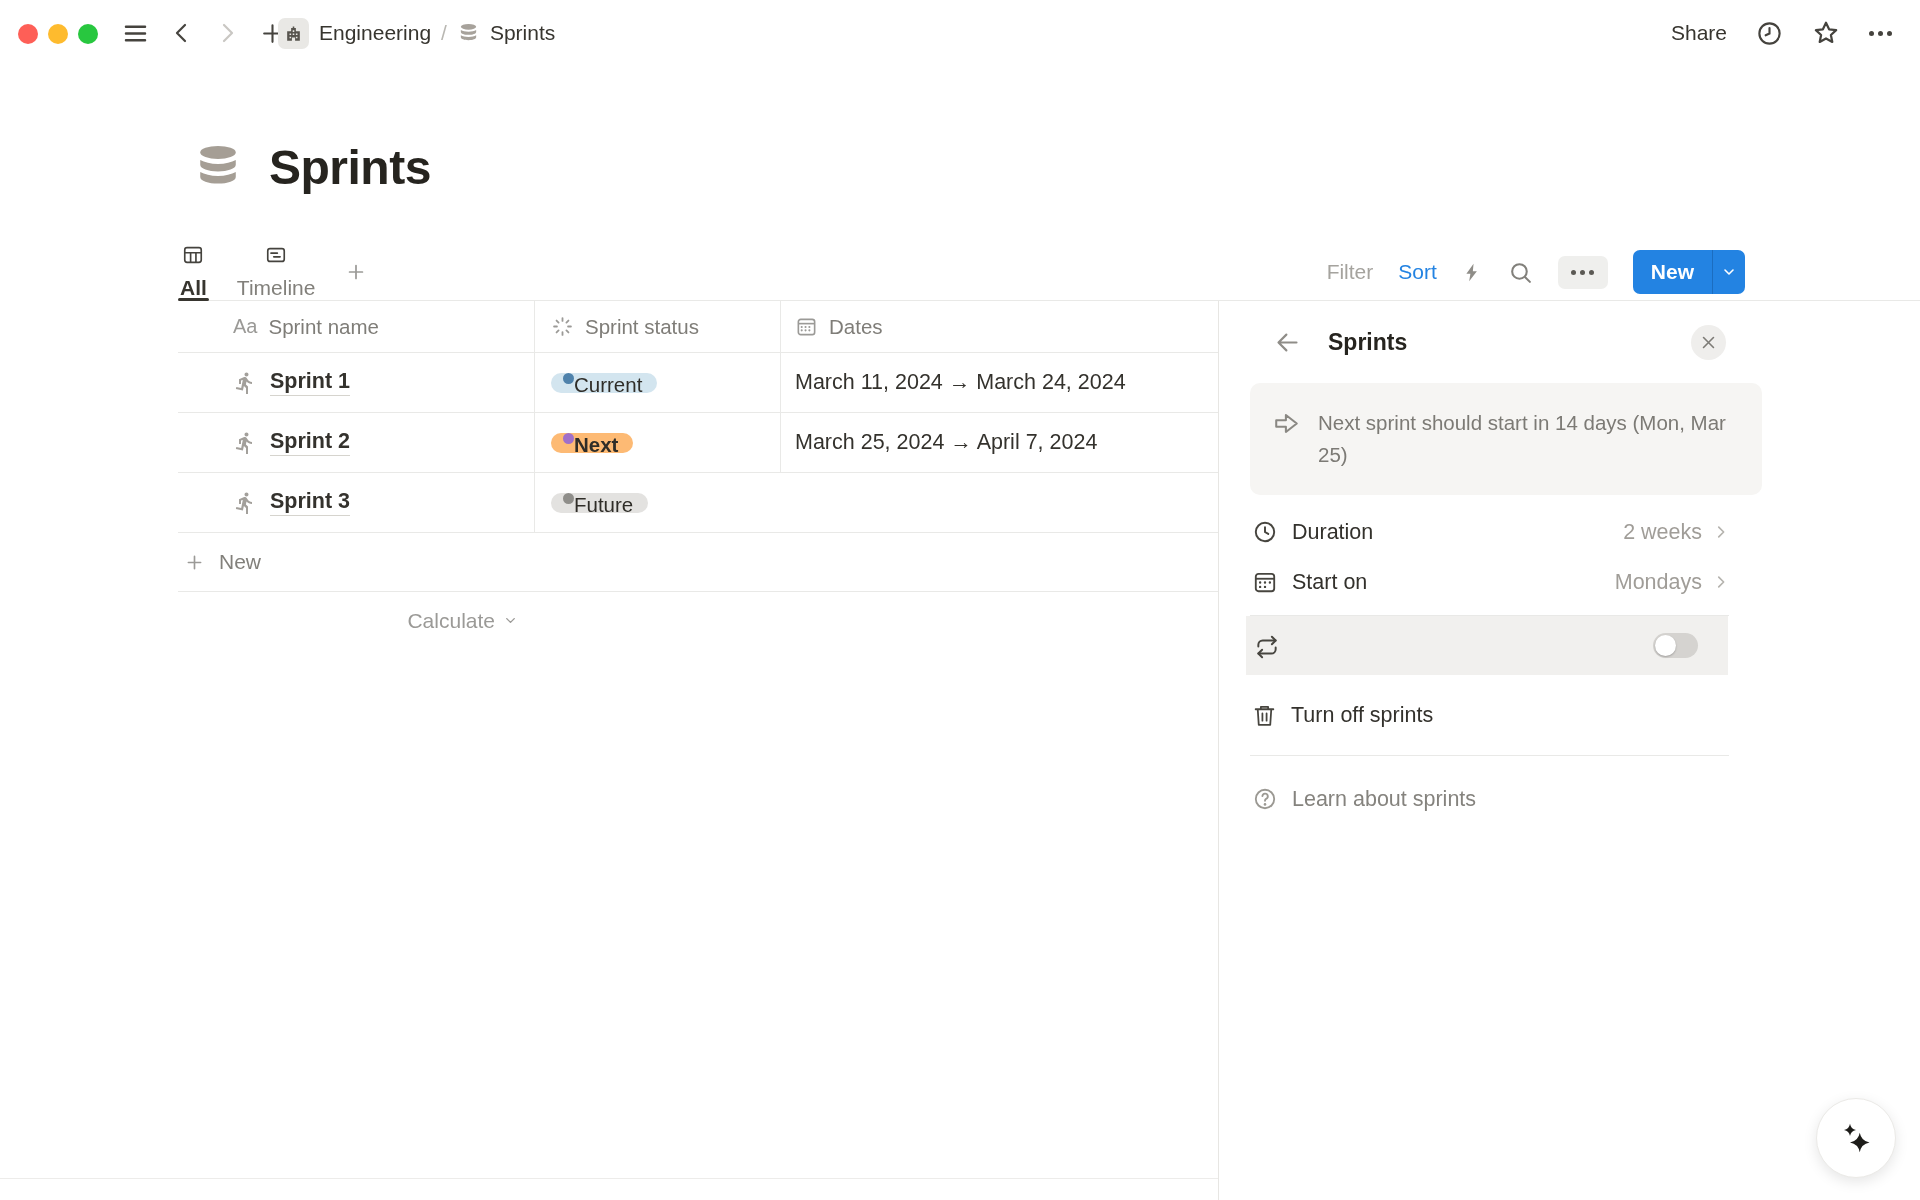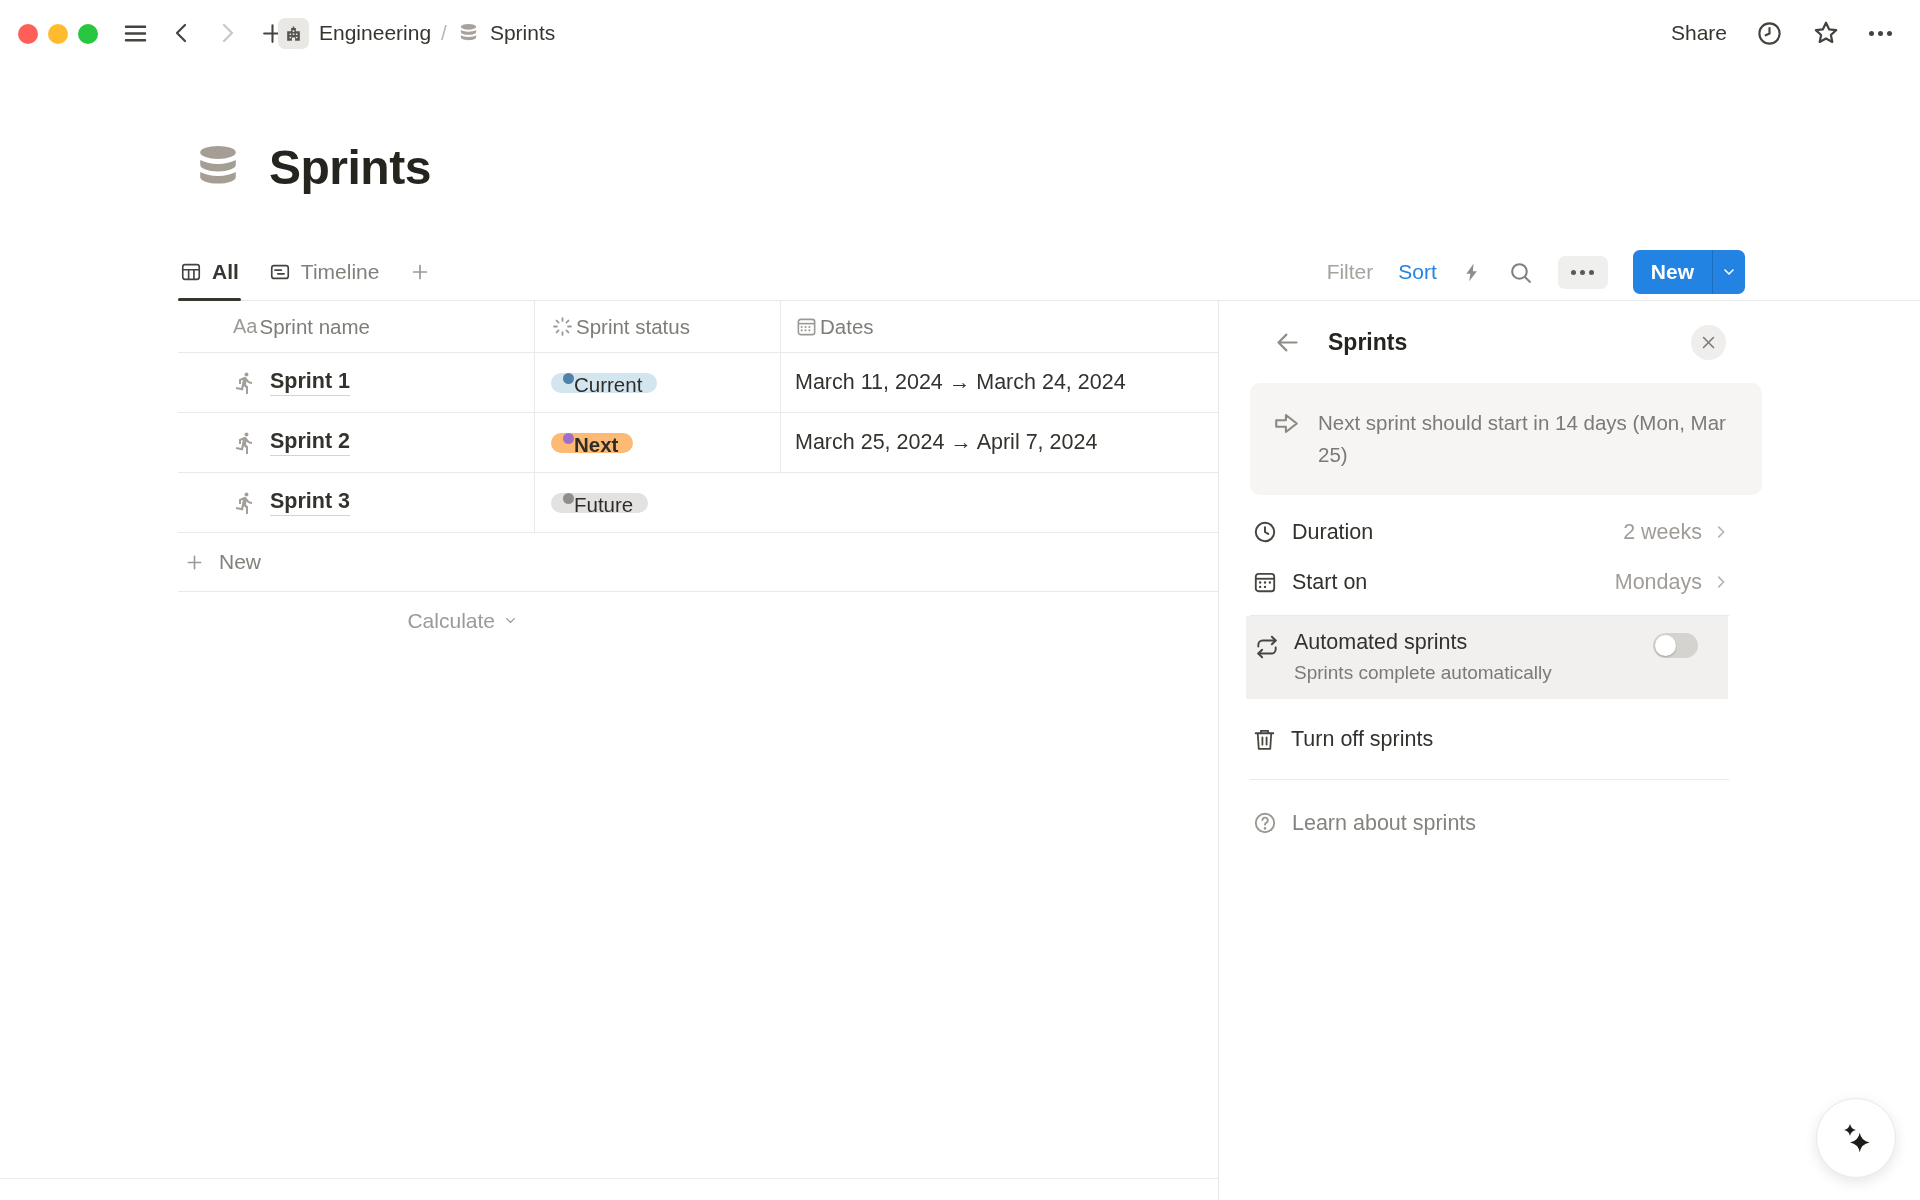--- a/index.html
+++ b/index.html
@@ -30,38 +30,38 @@
   .dots i { width:5px; height:5px; border-radius:50%; background:#45433e; }
 
   
   .page-header { position:absolute; left:192px; top:140px; display:flex; align-items:center; gap:25px; }
   .db-icon-large { color:#a59e95; }
   .page-title { font-size:48px; font-weight:700; color:#26241f; letter-spacing:-0.5px; }
 
   
   .view-row { position:absolute; left:178px; right:0; top:244px; height:57px; border-bottom:1px solid #e9e9e7; }
   .tabs { position:absolute; left:0; top:0; height:100%; display:flex; align-items:center; gap:20px; }
-  .tab { position:relative; height:100%; display:flex; align-items:center; gap:10px; font-size:21px; color:#82807b; padding:0 8px 0 2px; }
+  .tab { position:relative; height:100%; display:flex; align-items:center; gap:10px; font-size:21px; color:#82807b; padding:0 8px 0 2px;flex-direction:column; }
   .tab.active { color:#37352f; font-weight:600; }
   .tab.active::after { content:""; position:absolute; left:0; right:6px; bottom:-1px; height:3px; border-radius:2px; background:#37352f; }
   .add-view { color:#9b9a97; margin-left:2px; }
 
   .view-controls { position:absolute; right:175px; top:0; height:100%; display:flex; align-items:center; gap:25px; font-size:21px; }
   .ctl-filter { color:#a5a39e; }
   .more-chip { width:50px; height:33px; border-radius:7px; background:#efefed; display:flex; align-items:center; justify-content:center; }
   .more-chip .dots i { width:5px;height:5px;background:#5b5954; }
   .new-btn { height:44px; border-radius:7px; display:flex; align-items:stretch; color:#fff; font-weight:600; overflow:hidden; }
   .new-main { display:flex; align-items:center; padding:0 18px; font-size:21px; }
   .new-split { width:33px; display:flex; align-items:center; justify-content:center; border-left:1px solid rgba(8,55,105,0.28); }
 
   
   .db-table { position:absolute; left:178px; top:301px; width:1040px; font-size:21.5px; }
   .thead { display:flex; height:52px; align-items:center; color:#7f7d78; font-size:20.5px; border-bottom:1px solid #e9e9e7; }
   .th, .cell { display:flex; align-items:center; height:100%; }
-  .th { gap:2px; }
+  .th { gap:11px; }
   .col-name   { width:356px; padding-left:55px; }
   .col-status { width:246px; padding-left:16px; }
   .col-dates  { flex:1; padding-left:14px; }
   .v-border { border-left:1px solid #e9e9e7; }
   .type-glyph { color:#9b9a97; font-size:20px; }
   .th-icon { color:#9b9a97; }
 
   .trow { display:flex; height:60px; border-bottom:1px solid #e9e9e7; }
   .cell-name { gap:13px; }
   .runner { color:#a3a09b; }
@@ -420,24 +420,20 @@
 
     <div class="automated">
       <span class="automated-icon">
         <svg width="26" height="26" viewBox="0 0 24 24" fill="none" stroke="currentColor" stroke-width="1.8" stroke-linecap="round" stroke-linejoin="round">
             <path d="M16.5 2.5 20 6l-3.5 3.5"></path>
             <path d="M4 11.5V10a4 4 0 0 1 4-4h12"></path>
             <path d="M7.5 21.5 4 18l3.5-3.5"></path>
             <path d="M20 12.5V14a4 4 0 0 1-4 4H4"></path>
           </svg>
       </span>
-      <span class="automated-text">
-        <span class="automated-title" style="display:block;">Automated sprints</span>
-        <span class="automated-desc" style="display:block;">Sprints complete automatically</span>
-      </span>
       <span class="toggle">
           <span class="knob"></span>
         </span>
     </div>
 
     <div class="menu-row">
       <span class="setting-icon">
         <svg width="25" height="25" viewBox="0 0 24 24" fill="none" stroke="currentColor" stroke-width="1.7" stroke-linecap="round" stroke-linejoin="round">
             <path d="M3.5 6h17M8.5 6V3.8h7V6M5.5 6l1 15h11l1-15M10 10v7M14 10v7"></path>
           </svg>

